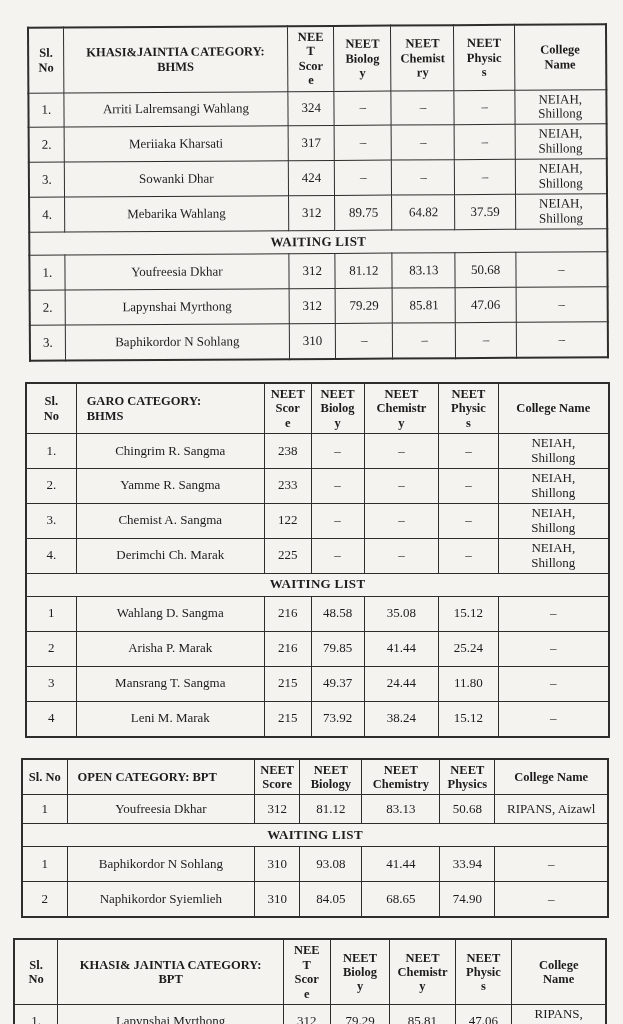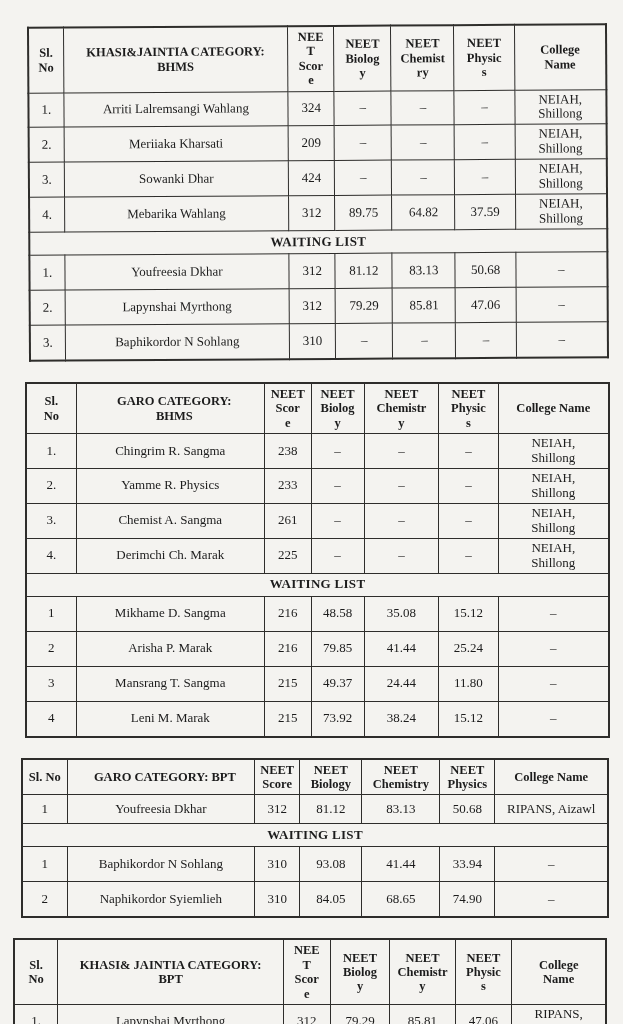--- a/index.html
+++ b/index.html
@@ -51,21 +51,21 @@
   }
   tbody.wrows td { padding: 5px 2px; }
 
   
   #t1 { width: 580px; margin: 0 0 22px 28px; transform: rotate(-0.35deg); }
   #t2 { width: 585px; margin: 0 0 20px 25px; }
   #t3 { width: 588px; margin: 0 0 20px 21px; }
   #t4 { width: 594px; margin: 0 0 0 13px; }
 
   
-  #t2 th.cat, #t3 th.cat { text-align: center; padding-left: 10px; }
+  #t2 th.cat, #t3 th.cat { text-align: left; padding-left: 10px; }
 </style>
 </head>
 <body>
 
 <div class="page">
 
   <table id="t1">
     <colgroup>
       <col style="width:6.1%">
         <col style="width:38.8%">
@@ -105,21 +105,21 @@
           <td>324</td>
           <td>–</td>
           <td>–</td>
           <td>–</td>
           <td>NEIAH,
 Shillong</td>
         </tr>
         <tr>
           <td>2.</td>
           <td>Meriiaka Kharsati</td>
-          <td>209</td>
+          <td>317</td>
           <td>–</td>
           <td>–</td>
           <td>–</td>
           <td>NEIAH,
 Shillong</td>
         </tr>
         <tr>
           <td>3.</td>
           <td>Sowanki Dhar</td>
           <td>424</td>
@@ -213,32 +213,32 @@
           <td>Chingrim R. Sangma</td>
           <td>238</td>
           <td>–</td>
           <td>–</td>
           <td>–</td>
           <td>NEIAH,
 Shillong</td>
         </tr>
         <tr>
           <td>2.</td>
-          <td>Yamme R. Physics</td>
+          <td>Yamme R. Sangma</td>
           <td>233</td>
           <td>–</td>
           <td>–</td>
           <td>–</td>
           <td>NEIAH,
 Shillong</td>
         </tr>
         <tr>
           <td>3.</td>
           <td>Chemist A. Sangma</td>
-          <td>261</td>
+          <td>122</td>
           <td>–</td>
           <td>–</td>
           <td>–</td>
           <td>NEIAH,
 Shillong</td>
         </tr>
         <tr>
           <td>4.</td>
           <td>Derimchi Ch. Marak</td>
           <td>225</td>
@@ -250,21 +250,21 @@
         </tr>
       </tbody>
     <tbody>
       <tr>
         <td colspan="7" class="waiting">WAITING LIST</td>
       </tr>
     </tbody>
     <tbody class="wrows">
         <tr>
           <td>1</td>
-          <td>Mikhame D. Sangma</td>
+          <td>Wahlang D. Sangma</td>
           <td>216</td>
           <td>48.58</td>
           <td>35.08</td>
           <td>15.12</td>
           <td>–</td>
         </tr>
         <tr>
           <td>2</td>
           <td>Arisha P. Marak</td>
           <td>216</td>
@@ -300,21 +300,21 @@
         <col style="width:32.0%">
         <col style="width:7.7%">
       <col style="width:10.6%">
         <col style="width:13.3%">
         <col style="width:9.4%">
         <col style="width:19.3%">
     </colgroup>
     <thead>
       <tr>
         <th>Sl. No</th>
-        <th class="cat">GARO CATEGORY: BPT</th>
+        <th class="cat">OPEN CATEGORY: BPT</th>
         <th>NEET
 Score</th>
         <th>NEET
 Biology</th>
         <th>NEET
 Chemistry</th>
         <th>NEET
 Physics</th>
         <th>College Name</th>
       </tr>

